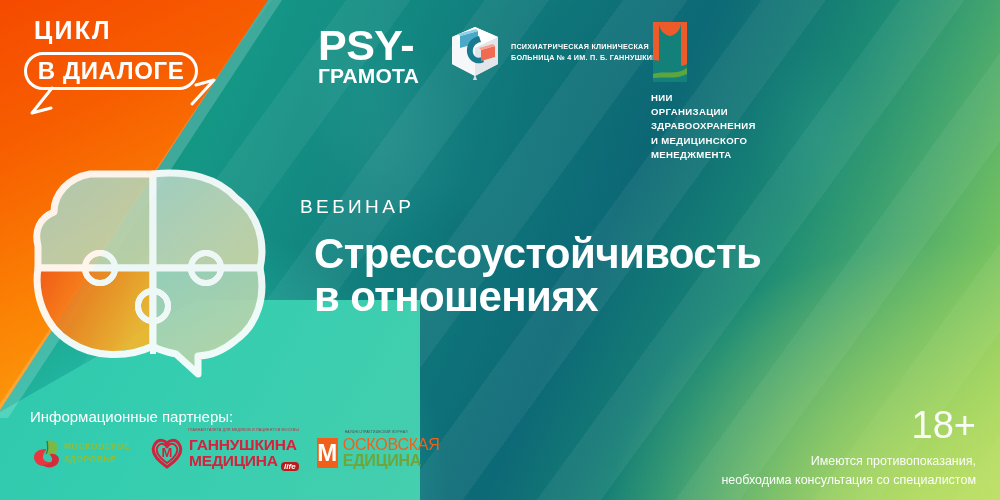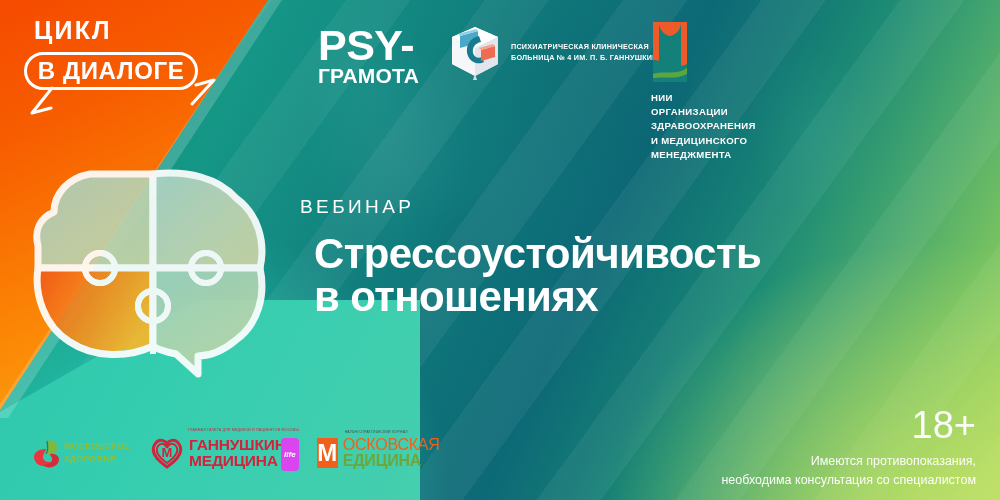--- a/index.html
+++ b/index.html
@@ -85,22 +85,22 @@
   .title span{display:block;}
 
   
   .partners-label{position:absolute;left:30px;top:408px;color:#fff;font-size:15px;}
   .partners{position:absolute;left:30px;top:435px;display:flex;align-items:center;gap:20px;}
   .p-logo{display:flex;align-items:center;}
   .mz-txt{color:#8bbf3e;font-weight:700;font-size:8.5px;line-height:1.5;letter-spacing:.5px;}
   .mm-wrap{position:relative;display:flex;align-items:center;gap:5px;}
   .mm-top{position:absolute;left:38px;top:-8px;color:#d2223c;font-size:3.6px;letter-spacing:.2px;white-space:nowrap;}
   .mm-txt{color:#d2223c;font-weight:700;font-size:15.5px;line-height:1.02;letter-spacing:-.2px;}
-  .mm-life{position:absolute;right:-2px;bottom:-1px;background:#d946ef;color:#fff;
-    font-style:italic;font-weight:700;font-size:8px;border-radius:4px;padding:12px 3px;}
+  .mm-life{position:absolute;right:-2px;bottom:-1px;background:#b91c1c;color:#fff;
+    font-style:italic;font-weight:700;font-size:8px;border-radius:4px;padding:0 3px;}
   .mm2-top{position:absolute;left:28px;top:-7px;color:#4a4a4a;font-size:3.4px;letter-spacing:.2px;white-space:nowrap;}
   .mm2-m{width:21px;height:30px;background:#f1601a;color:#fff;font-weight:700;font-size:24px;
     display:flex;align-items:center;justify-content:center;line-height:1;}
   .mm2-l1{color:#f1601a;font-weight:400;font-size:16px;line-height:1;letter-spacing:-.2px;}
   .mm2-l2{color:#6ea63c;font-weight:700;font-size:16px;line-height:1;letter-spacing:-.2px;}
 
   
   .age{position:absolute;right:24px;top:404px;color:#fff;font-size:38px;opacity:.95;}
   .disclaimer{position:absolute;right:24px;top:452px;color:#fff;font-size:12.5px;
     line-height:1.55;text-align:right;opacity:.97;}
@@ -239,20 +239,21 @@
       <circle cx="125" cy="138" r="15" fill="none" stroke="#ffffff" stroke-width="6"></circle>
     </g>
   </svg>
 
   <div class="kicker">ВЕБИНАР</div>
   <div class="title">
     <span>Стрессоустойчивость</span>
     <span>в отношениях</span>
   </div>
 
+  <div class="partners-label">Информационные партнеры:</div>
   <div class="partners">
 
     <div class="p-logo">
       <svg width="34" height="36" viewBox="0 0 34 36">
         <path d="M17 6 C24 4 29 9 27 15 C25 20 19 21 16 18 C19 14 18 9 17 6 Z" fill="#7cb843"></path>
         <path d="M17 6 C18 11 18 16 16 19" stroke="#3f7a2a" stroke-width="1.3" fill="none"></path>
         <path d="M16 14 C6 14 2 20 5 26 C8 32 18 33 22 27 C17 28 12 25 13 21 C14 17 16 16 16 14 Z" fill="#e8353f"></path>
         <path d="M20 19 C27 18 31 23 28 28 C25 33 16 34 13 30 C19 30 23 27 22 23 C21 21 20 20 20 19 Z" fill="#d62b38"></path>
       </svg>
       <div class="mz-txt">

